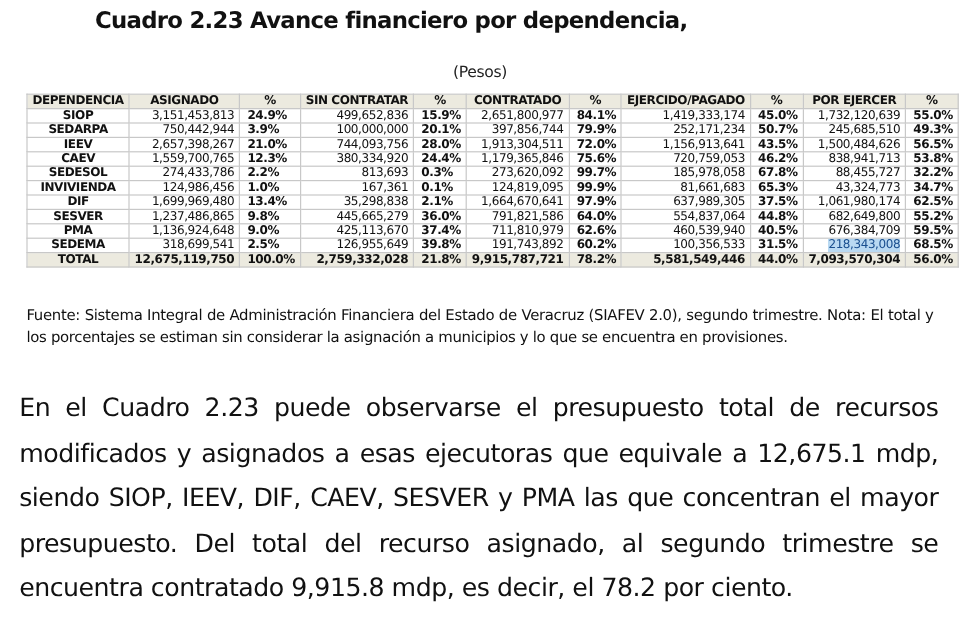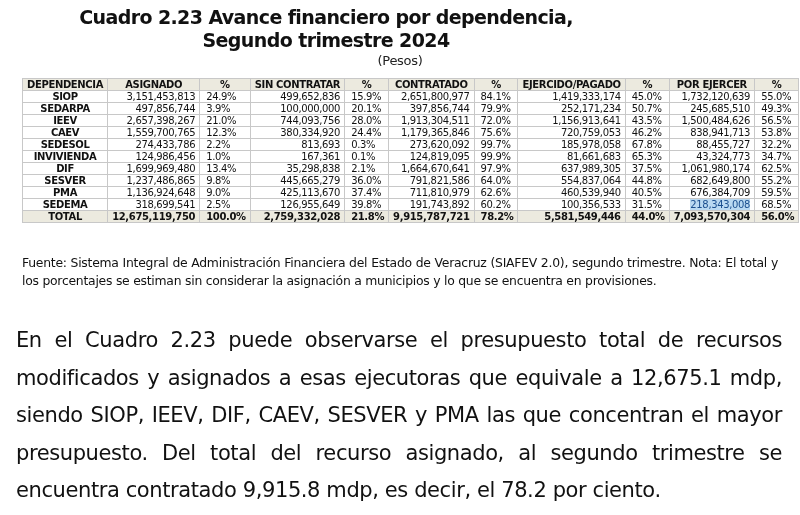--- a/index.html
+++ b/index.html
@@ -4,33 +4,32 @@
 <style>
   html, body { margin: 0; padding: 0; background: #ffffff; }
   body { width: 800px; height: 515px; overflow: hidden; position: relative; font-family: "DejaVu Sans", sans-serif; color: #111; }
   .title { position: absolute; left: 0; top: 6px; width: 652px; text-align: center; font-family: "DejaVu Sans", sans-serif; font-weight: bold; font-size: 19px; line-height: 23px; letter-spacing: -0.6px; color: #111; }
   .subtitle { position: absolute; left: 0; top: 53px; width: 800px; text-align: center; font-size: 13px; color: #222; letter-spacing: -0.3px; }
   table.data { position: absolute; left: 22px; top: 78px; width: 756px; border-collapse: collapse; font-family: "DejaVu Sans", sans-serif; font-size: 10px; letter-spacing: -0.35px; }
   table.data th, table.data td { border: 1px solid #c8c8c8; padding: 0 4px; height: 11px; line-height: 11px; white-space: nowrap; }
   table.data thead th { background: #eceadf; font-weight: bold; text-align: center; color: #111; }
   table.data td.dep { text-align: center; font-weight: bold; }
   table.data td.num { text-align: right; }
-  table.data td.pct { text-align: left; padding-left: 6px; }
+  table.data td.pct { text-align: left; padding-left: 6px; font-weight: bold; }
   table.data tr.total td { background: #eceadf; font-weight: bold; }
   .hl { background: #b9d9f2; color: #1a4f8f; }
   .source { position: absolute; left: 22px; top: 254px; width: 756px; font-size: 12.4px; line-height: 18px; letter-spacing: -0.25px; text-align: justify; color: #111; }
   .source b { font-weight: normal; margin-top: 39px; }
   .body-text { position: absolute; left: 16px; top: 322px; width: 766px; font-size: 21px; line-height: 37.5px; letter-spacing: -0.4px; text-align: justify; color: #111; }
 </style>
 </head>
 <body>
 
 <div class="title">
   <div>Cuadro 2.23 Avance financiero por dependencia,</div>
-  <div>Segundo trimestre 2024</div>
 </div>
 <div class="subtitle">(Pesos)</div>
 
 <table class="data">
   <thead>
     <tr>
       <th style="width:82px">DEPENDENCIA</th>
       <th style="width:86px">ASIGNADO</th>
       <th style="width:34px">%</th>
       <th style="width:80px">SIN CONTRATAR</th>
@@ -52,21 +51,21 @@
         <td class="pct">15.9%</td>
         <td class="num">2,651,800,977</td>
         <td class="pct">84.1%</td>
         <td class="num">1,419,333,174</td>
         <td class="pct">45.0%</td>
         <td class="num">1,732,120,639</td>
         <td class="pct">55.0%</td>
       </tr>
       <tr>
         <td class="dep">SEDARPA</td>
-        <td class="num">497,856,744</td>
+        <td class="num">750,442,944</td>
         <td class="pct">3.9%</td>
         <td class="num">100,000,000</td>
         <td class="pct">20.1%</td>
         <td class="num">397,856,744</td>
         <td class="pct">79.9%</td>
         <td class="num">252,171,234</td>
         <td class="pct">50.7%</td>
         <td class="num">245,685,510</td>
         <td class="pct">49.3%</td>
       </tr>

